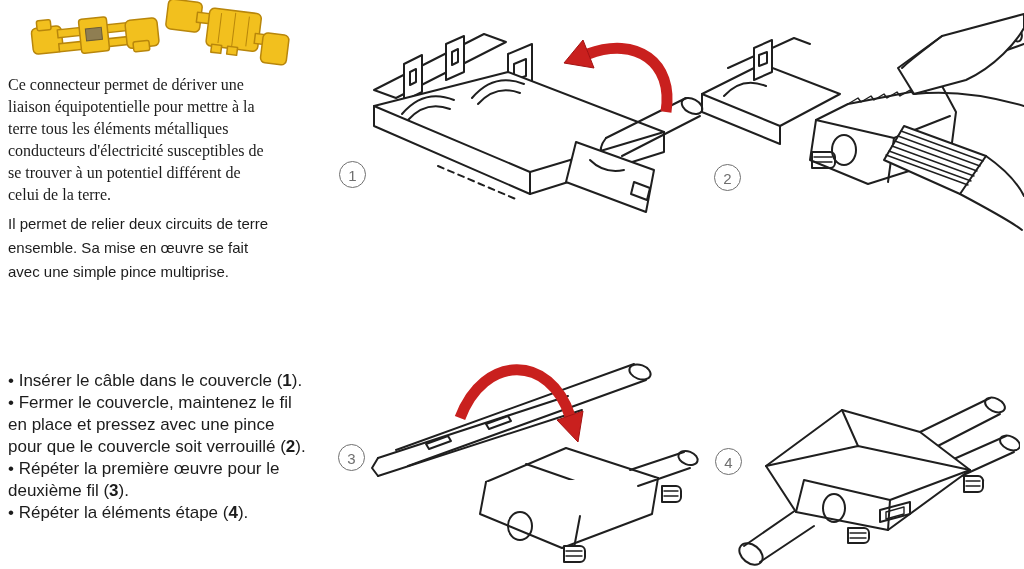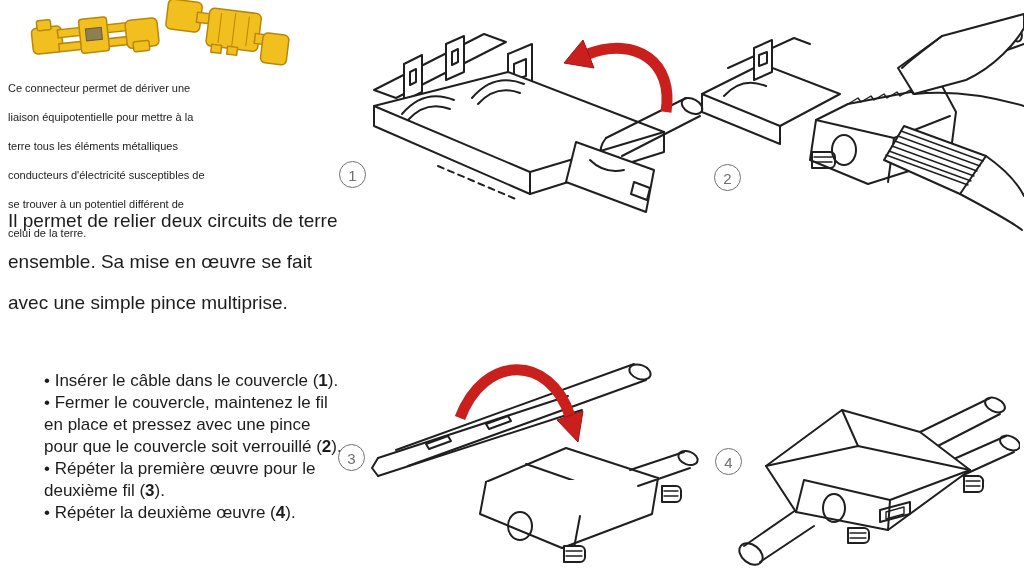--- a/index.html
+++ b/index.html
@@ -7,23 +7,23 @@
     --circle:#6f6f6f; --text:#1c1c1c; --bg:#ffffff;
     --yellow:#f2c01e; --yellow_dark:#b8860b; --metal:#8f7e52;
   }
   html,body{margin:0;padding:0;background:#e8e8e8;}
   .page{
     position:relative; width:1024px; height:569px; background:var(--bg);
     overflow:hidden; font-family:"Liberation Sans", sans-serif; color:var(--text);
     margin:0 auto;
   }
   .txt{position:absolute; left:8px; width:330px; white-space:pre-line;}
-  .intro1{top:74px; font-size:11px; line-height:29px;}
-  .intro2{top:200px; font-size:19px; line-height:41px;}
-  .steps{top:348px; font-size:17px; line-height:22px;margin-left:36px;}
+  .intro1{top:74px; font-size:16px; line-height:22px;font-family:Liberation Serif, serif;}
+  .intro2{top:212px; font-size:15px; line-height:24px;}
+  .steps{top:348px; font-size:17px; line-height:22px;}
   .steps .b{font-weight:bold;}
   .fig{position:absolute;}
   .stepnum{
     position:absolute; width:27px; height:27px; border:1.6px solid var(--circle);
     border-radius:50%; color:var(--circle); font-size:15px; line-height:27px;
     text-align:center; background:var(--bg); box-sizing:border-box;
   }
   svg .ln{stroke:var(--line); stroke-width:2; fill:none; stroke-linejoin:round; stroke-linecap:round;}
   svg .fw{fill:#fff;}
   svg .dash{stroke-dasharray:6 5;}
@@ -75,21 +75,21 @@
 ensemble. Sa mise en œuvre se fait
 avec une simple pince multiprise.</div>
 
   <div class="txt steps">
     <span>• Insérer le câble dans le couvercle (</span><span class="b">1</span><span>).</span>
 <span>• Fermer le couvercle, maintenez le fil
 en place et pressez avec une pince
 pour que le couvercle soit verrouillé (</span><span class="b">2</span><span>).</span>
 <span>• Répéter la première œuvre pour le
 deuxième fil (</span><span class="b">3</span><span>).</span>
-<span>• Répéter la deuxième œuvre (</span><span class="b">4</span><span>).</span>
+<span>• Répéter la éléments étape (</span><span class="b">4</span><span>).</span>
   </div>
 
   <svg class="fig" style="left:368px;top:14px" width="336" height="218" viewBox="0 0 336 218" role="img">
     <g class="ln">
       <path class="fw" d="M6,76 L116,20 L138,28 L28,84 Z"></path>
       <path class="fw" d="M36,50 L54,41 L54,78 L36,87 Z"></path>
       <path d="M42,58 L48,55 L48,68 L42,71 Z"></path>
       <path class="fw" d="M78,30 L96,22 L96,58 L78,66 Z"></path>
       <path d="M84,38 L90,35 L90,48 L84,51 Z"></path>
       <path class="fw" d="M140,40 L164,30 L164,72 L140,82 Z"></path>

